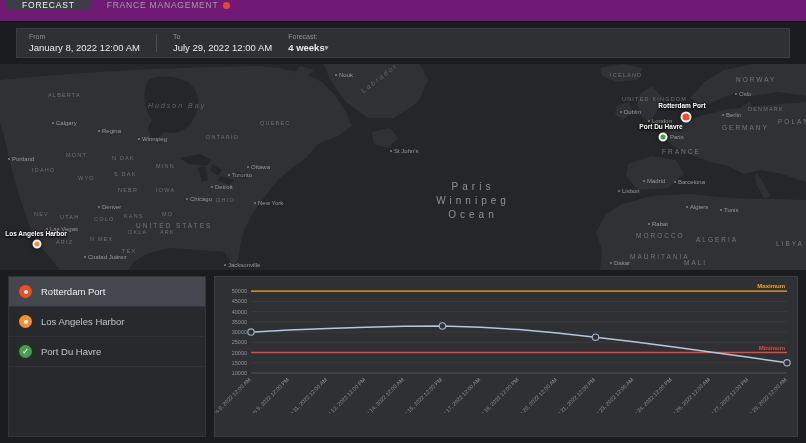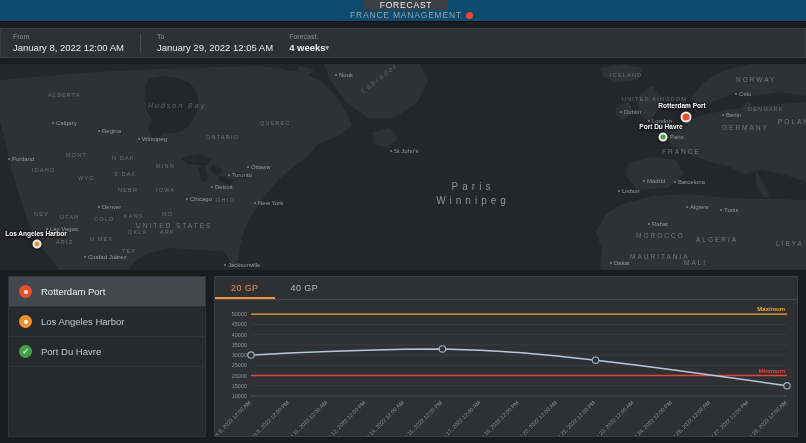--- a/index.html
+++ b/index.html
@@ -1,31 +1,31 @@
 <!DOCTYPE html>
 <html><head>
 <meta charset="utf-8">
 <style>
   * { margin:0; padding:0; box-sizing:border-box; }
   html,body { background:#000; }
   .app { width:806px; height:443px; position:relative; background:#1b1c1f;
          font-family:"Liberation Sans", sans-serif; color:#d8dadd; overflow:hidden; }
 
   
-  .topbar { height:22px; background:#0c4a6e; border-bottom:1px solid #101114;
-            display:flex; align-items:center; padding-left:6px;flex-direction:column; }
+  .topbar { height:22px; background:#701a75; border-bottom:1px solid #101114;
+            display:flex; align-items:flex-start; padding-left:6px; }
   .tab { display:flex; align-items:center; padding:0 16px; font-size:8.5px;
          letter-spacing:.8px; color:#9aa0a6; position:relative; cursor:pointer; }
   .tab.active { background:#3b3e44; color:#f1f3f5; }
   .tab .badge { position:absolute; top:2px; right:5px; width:7px; height:7px;
                 border-radius:50%; background:#e8453c; display:none; }
   .tab.has-badge .badge { display:block; }
 
   
-  .filterwrap { padding:6px 0; }
+  .filterwrap { padding:6px 16px; }
   .filterbar { background:#2e3034; border:1px solid #3a3d42; height:30px;
                display:flex; align-items:center; padding:0 12px; }
   .fgroup { display:flex; flex-direction:column; justify-content:center; margin-right:16px; }
   .flabel { font-size:7px; color:#8c9196; line-height:10px; }
   .fvalue { font-size:9.5px; color:#e8eaed; line-height:12px; white-space:nowrap; cursor:pointer; }
   .fdivider { width:1px; height:18px; background:#4a4d52; margin-right:16px; }
   .forecast-value { display:flex; align-items:flex-end; font-weight:bold; }
   .caret { font-size:7px; color:#aeb2b6; }
 
   
@@ -83,21 +83,21 @@
 
   <div class="filterwrap">
     <div class="filterbar">
       <div class="fgroup">
         <span class="flabel">From</span>
         <span class="fvalue">January 8, 2022 12:00 AM</span>
       </div>
       <div class="fdivider"></div>
       <div class="fgroup">
         <span class="flabel">To</span>
-        <span class="fvalue">January 29, 2022 12:05 AM</span>
+        <span class="fvalue">July 29, 2022 12:00 AM</span>
       </div>
       <div class="fgroup">
         <span class="flabel">Forecast:</span>
         <span class="fvalue forecast-value">
           <span>4 weeks</span>
           <span class="caret">▾</span>
         </span>
       </div>
     </div>
   </div>
@@ -135,20 +135,21 @@
       <path fill="#303134" d="M628,100 L652,92 L676,96 L684,110 L668,124 L638,126 L626,112 Z"></path>
 
       <path fill="#303134" d="M756,108 L764,120 L770,132 L764,134 L756,120 Z"></path>
 
       <path fill="#303134" d="M600,206 L602,186 L596,168 L606,150 L622,140 L652,132 L690,130 L730,134 L806,136 L806,206 Z"></path>
     </svg>
     <div>
       <div class="ocean-label">
         <div>Paris</div>
         <div>Winnipeg</div>
+        <div>Ocean</div>
       </div>
 
     <div class="map-label city" style="left: 335px; top: 8px;">Nuuk</div>
         <div class="map-label city" style="left: 52px; top: 56px;">Calgary</div>
         <div class="map-label city" style="left: 98px; top: 64px;">Regina</div>
         <div class="map-label city" style="left: 138px; top: 72px;">Winnipeg</div>
         <div class="map-label city" style="left: 8px; top: 92px;">Portland</div>
         <div class="map-label city" style="left: 98px; top: 140px;">Denver</div>
         <div class="map-label city" style="left: 186px; top: 132px;">Chicago</div>
         <div class="map-label city" style="left: 211px; top: 120px;">Detroit</div>
@@ -228,24 +229,20 @@
         <span class="port-icon dot" style="background: rgb(240, 144, 48);"></span>
         <span>Los Angeles Harbor</span>
       </div>
       <div class="port-row">
         <span class="port-icon" style="background: rgb(67, 160, 71);">✓</span>
         <span>Port Du Havre</span>
       </div>
     </div>
 
     <div class="chart-panel">
-      <div class="chart-tabs">
-        <div class="ctab active">20 GP</div>
-        <div class="ctab">40 GP</div>
-      </div>
       <div class="chart-area">
           <svg width="582" height="136">
             <g>
               <line x1="36" x2="572" y1="96" y2="96" stroke="#3b3e43" stroke-width="0.8"></line>
               <text x="32" y="98" text-anchor="end" font-size="5.5" fill="#8f9397">10000</text>
               <line x1="36" x2="572" y1="85.76744186046511" y2="85.76744186046511" stroke="#3b3e43" stroke-width="0.8"></line>
               <text x="32" y="87.76744186046511" text-anchor="end" font-size="5.5" fill="#8f9397">15000</text>
               <line x1="36" x2="572" y1="75.53488372093024" y2="75.53488372093024" stroke="#3b3e43" stroke-width="0.8"></line>
               <text x="32" y="77.53488372093024" text-anchor="end" font-size="5.5" fill="#8f9397">20000</text>
               <line x1="36" x2="572" y1="65.30232558139535" y2="65.30232558139535" stroke="#3b3e43" stroke-width="0.8"></line>

